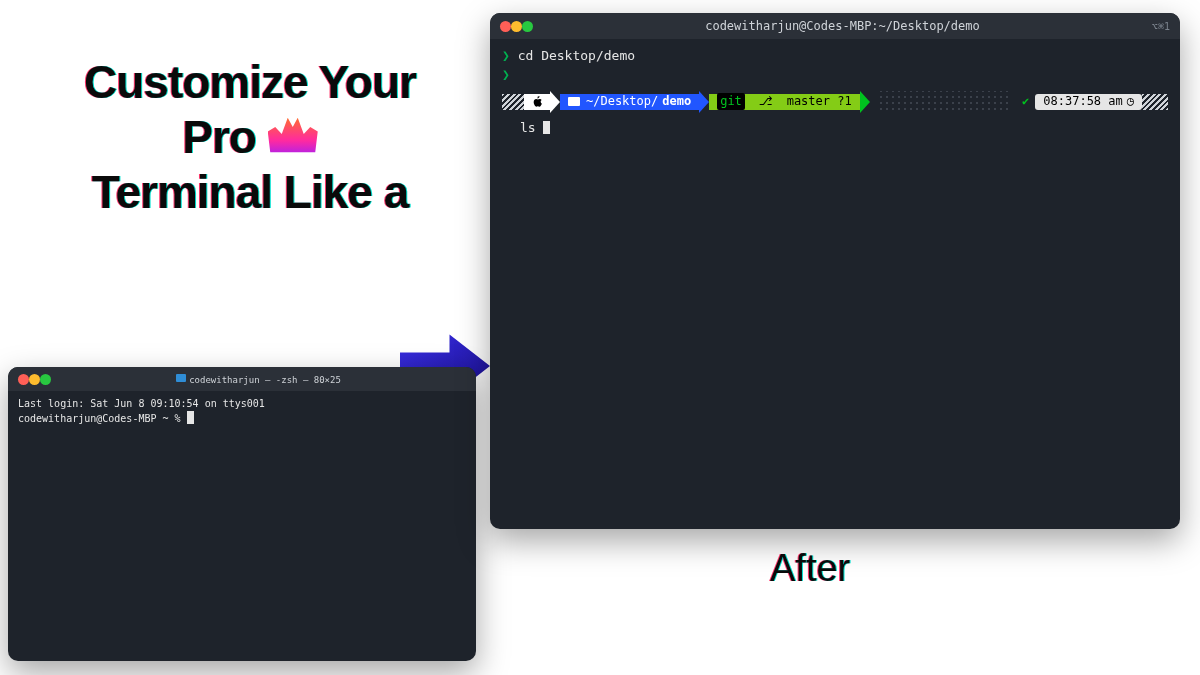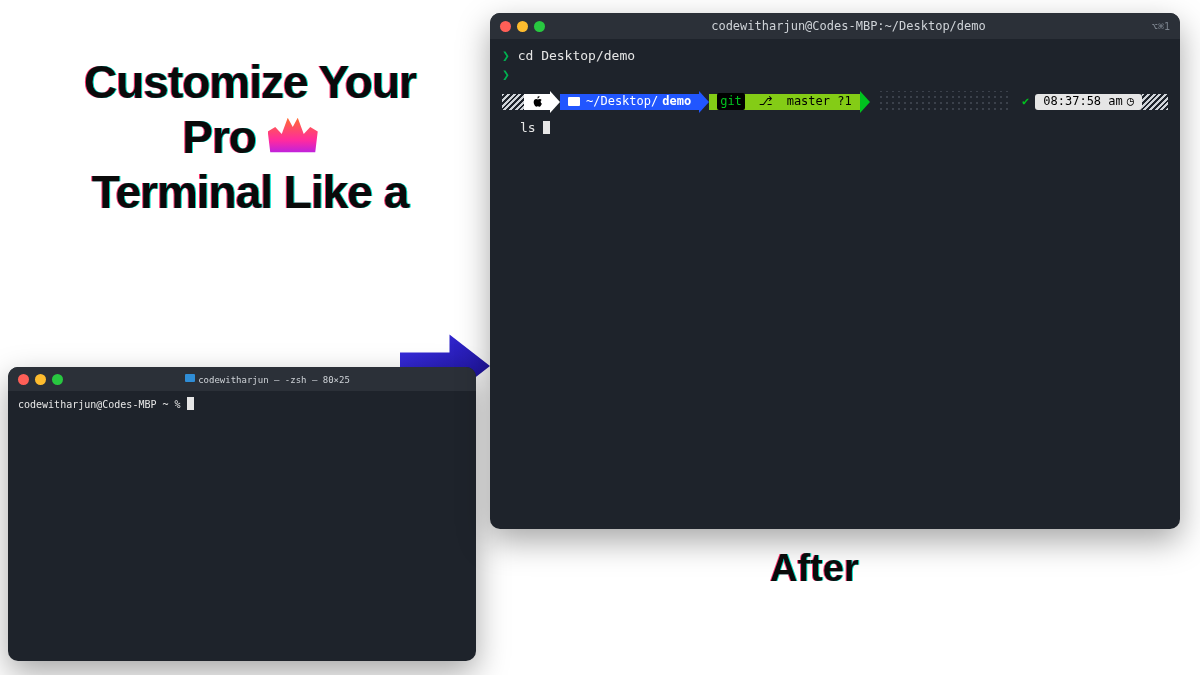--- a/index.html
+++ b/index.html
@@ -38,21 +38,21 @@
     }
     .crown::after{
       content:"";position:absolute;left:10%;right:10%;bottom:-4px;height:8px;
       background:linear-gradient(180deg,#ff2aa0,#9b1dff);border-radius:2px;
     }
     .label-after {
       position: absolute;
       left: 770px;
       top: 547px;
       font-size: 38px;
-      font-weight: 700;
+      font-weight: 400;
       color: #0a0a0a;
       text-shadow: 1px 0 0 #00e0d0, -1px 0 0 #ff3a6e;
     }
 
     
     .arrow {
       position: absolute;
       left: 400px;
       top: 330px;
       width: 90px;
@@ -62,21 +62,21 @@
     
     .term {
       position: absolute;
       border-radius: 10px;
       overflow: hidden;
       box-shadow: 0 12px 32px rgba(0,0,0,.35);
       background: #1e232b;
       font-family: "Menlo","Consolas",monospace;
     }
     .titlebar {
-      display:flex;align-items:center;gap:6px;
+      display:flex;align-items:center;gap:0;
       height:24px;padding:4px 10px;
       background:#2b3038;color:#cfd3d8;font-size:10px;
     }
     .tl-dot{width:11px;height:11px;border-radius:50%;}
     .tl-red{background:#ff5f57;} .tl-yel{background:#febc2e;} .tl-grn{background:#28c840;}
     .tl-title{flex:1;text-align:center;white-space:nowrap;overflow:hidden;}
     .tl-right{color:#7a828c;font-size:10px;}
     .term-body{padding:6px 10px;color:#e6e6e6;}
     .cursor{display:inline-block;width:7px;height:13px;background:#e6e6e6;vertical-align:-2px;}
 
@@ -137,20 +137,21 @@
 <div id="before-term" class="term">
   <div class="titlebar">
     <span class="tl-dot tl-red"></span>
     <span class="tl-dot tl-yel"></span>
     <span class="tl-dot tl-grn"></span>
     <span class="tl-title">
       <span class="folder-icon"></span><span>codewitharjun — -zsh — 80×25</span>
     </span>
   </div>
   <div class="term-body">
+    <div>Last login: Sat Jun  8 09:10:54 on ttys001</div>
     <div>
       <span>codewitharjun@Codes-MBP ~ % </span><span class="cursor"></span>
     </div>
   </div>
 
 </div>
 
 <div id="after-term" class="term">
   <div class="titlebar">
     <span class="tl-dot tl-red"></span>

